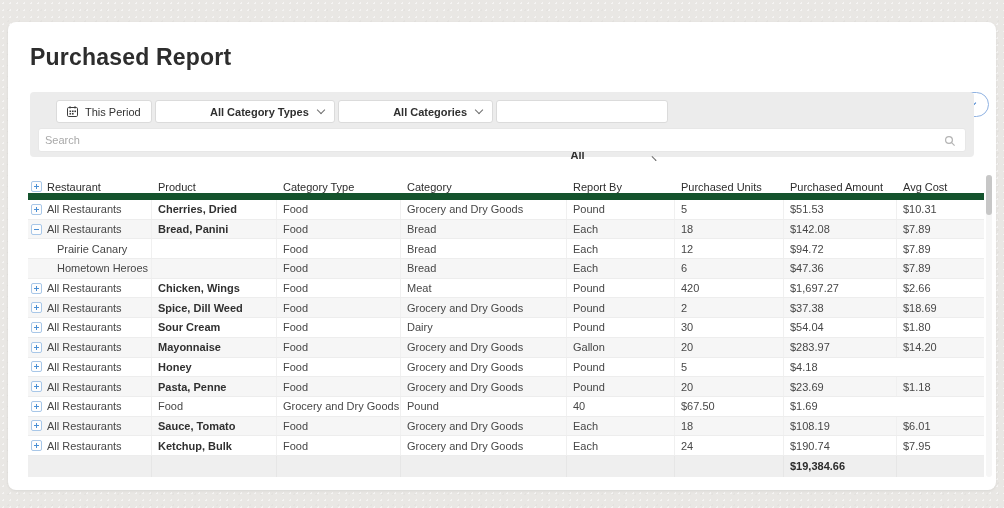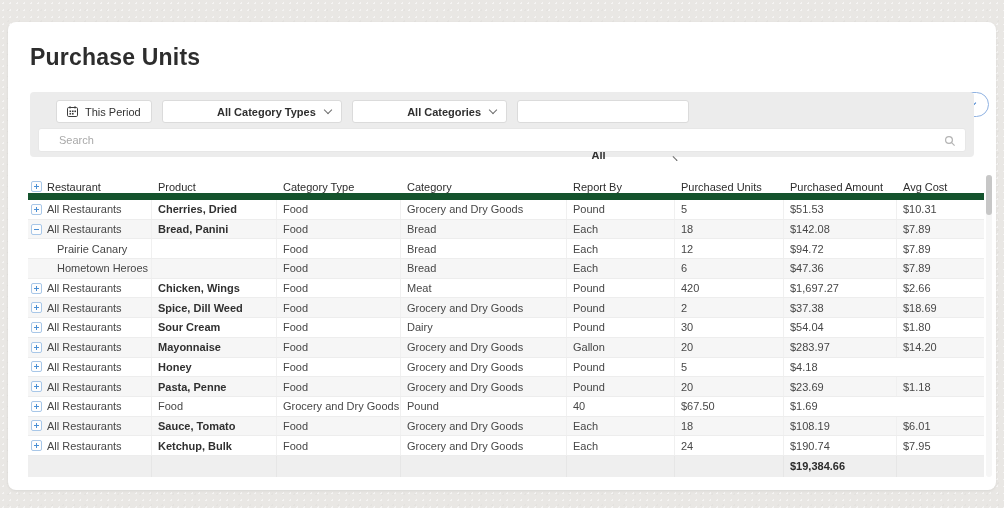--- a/index.html
+++ b/index.html
@@ -20,33 +20,33 @@
   .export-btn { position:absolute; right:7px; top:25px; height:25px; padding:0 13px;
     display:flex; align-items:center; gap:7px; background:#fff;
     border:1px solid #8fb2e2; border-radius:13px; color:#4180cf; font-size:11.5px; cursor:pointer;margin-top:45px; }
 
   .chev { width:6px; height:6px; border-right:1.4px solid #4180cf; border-bottom:1.4px solid #4180cf;
     transform:rotate(45deg); margin-top:-3px; display:inline-block; }
   .chev.gray { border-color:#6e6e6e; }
 
   .filter-panel { position:absolute; left:22px; top:70px; width:944px; height:65px;
     background:#ececec; border-radius:4px; }
-  .filter-row { position:absolute; left:2px; top:8px; display:flex; gap:10px;padding-left:24px; }
+  .filter-row { position:absolute; left:2px; top:8px; display:flex; gap:3px;padding-left:24px; }
   .fbtn { background:#fff; border:1px solid #dbdbdb; border-radius:3px; height:23px;
     display:flex; align-items:center; padding:0 10px; cursor:pointer; }
   .period-label { font-size:11px; color:#333; margin-left:7px; }
   .dd-label { font-size:8px; color:#979797; letter-spacing:.4px; margin-right:6px; text-transform:uppercase;margin-top:39px; }
   .dd-value { font-size:11px; font-weight:bold; color:#2f2f2f; margin-right:9px; }
   .fbtn.restaurants { width:172px;flex-direction:column; }
   .fbtn.restaurants .chev { margin-left:auto; }
 
   .search-wrap { position:absolute; left:8px; top:36px; width:928px; height:24px;
     background:#fff; border-radius:3px; border:1px solid #e7e7e7; display:flex; align-items:center; }
   .search-wrap input { flex:1; height:100%; border:none; outline:none; background:transparent;
-    font-family:"Liberation Sans", sans-serif; font-size:11px; color:#555; padding:0 26px 0 20px; }
+    font-family:"Liberation Sans", sans-serif; font-size:11px; color:#555; padding:0 26px 0 6px; }
   .search-wrap input::placeholder { color:#a9a9a9; }
   .search-icon { position:absolute; right:9px; top:6px; width:12px; height:12px; }
 
   .table { position:absolute; left:20px; top:158px; width:956px; }
   .trow { display:grid; grid-template-columns:124px 125px 124px 166px 108px 109px 113px 87px; }
   .cell { display:flex; align-items:center; padding-left:6px; overflow:hidden; white-space:nowrap;
     font-size:11px; color:#474747; }
   .c0 { padding-left:3px; gap:5px; }
   .hrow { height:20px; border-bottom:7px solid #14532d; }
   .hrow .cell { color:#2e2e2e; }
@@ -71,21 +71,21 @@
     background:#f6f6f6; border-radius:3px; }
   .scroll-thumb { position:absolute; left:0; top:0; width:6px; height:40px;
     background:#c7c7c7; border-radius:3px; cursor:grab; }
 </style>
 </head>
 <body>
 
 <div class="page">
   <div class="card">
 
-    <div class="page-title">Purchase Units</div>
+    <div class="page-title">Purchased Report</div>
 
     <button class="export-btn">
       <span>Export as</span>
       <span class="chev"></span>
     </button>
 
     <div class="filter-panel">
       <div class="filter-row">
 
         <button class="fbtn">

